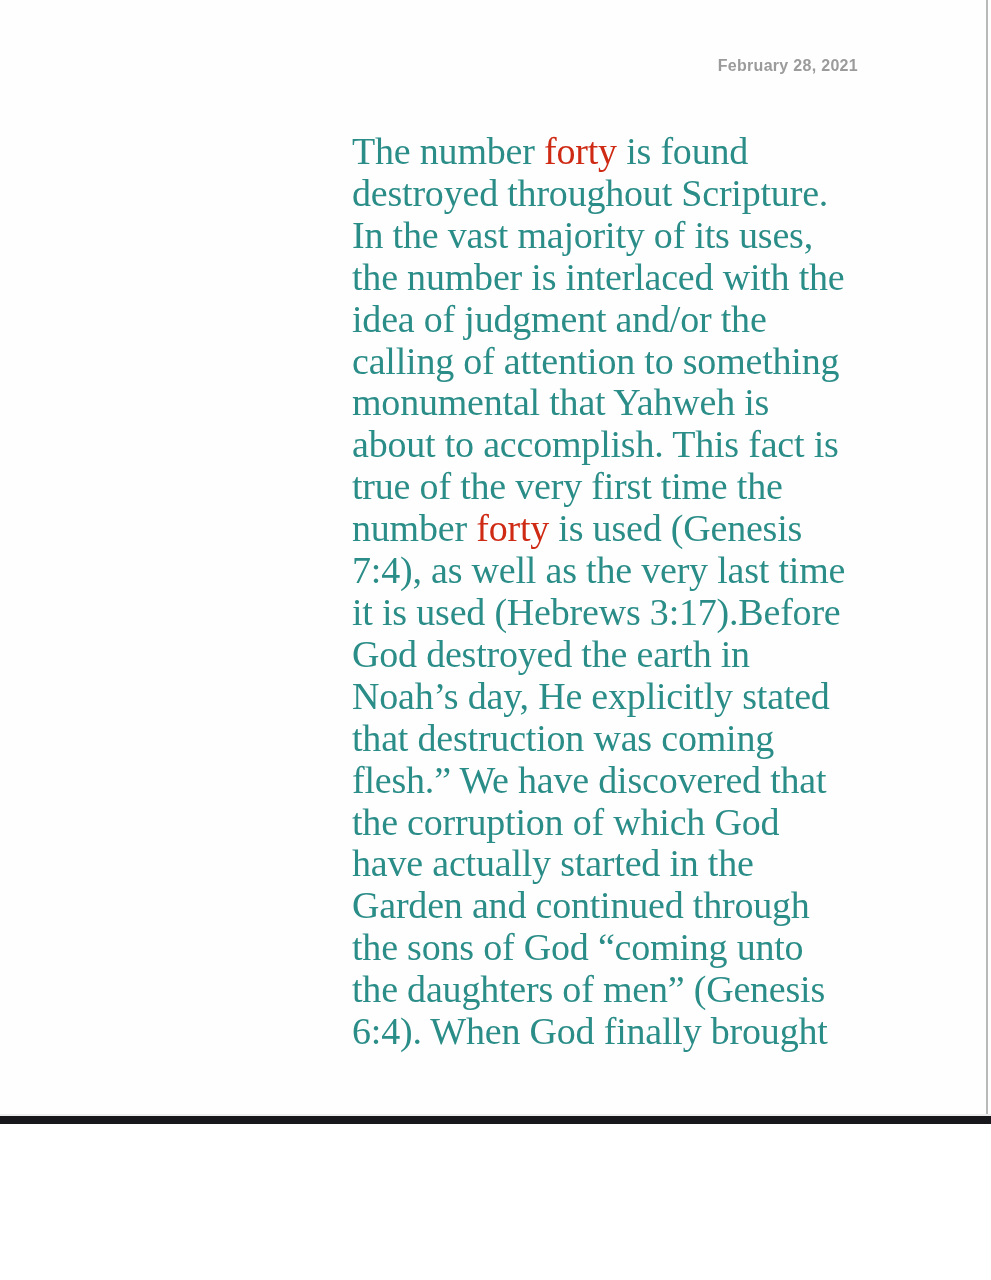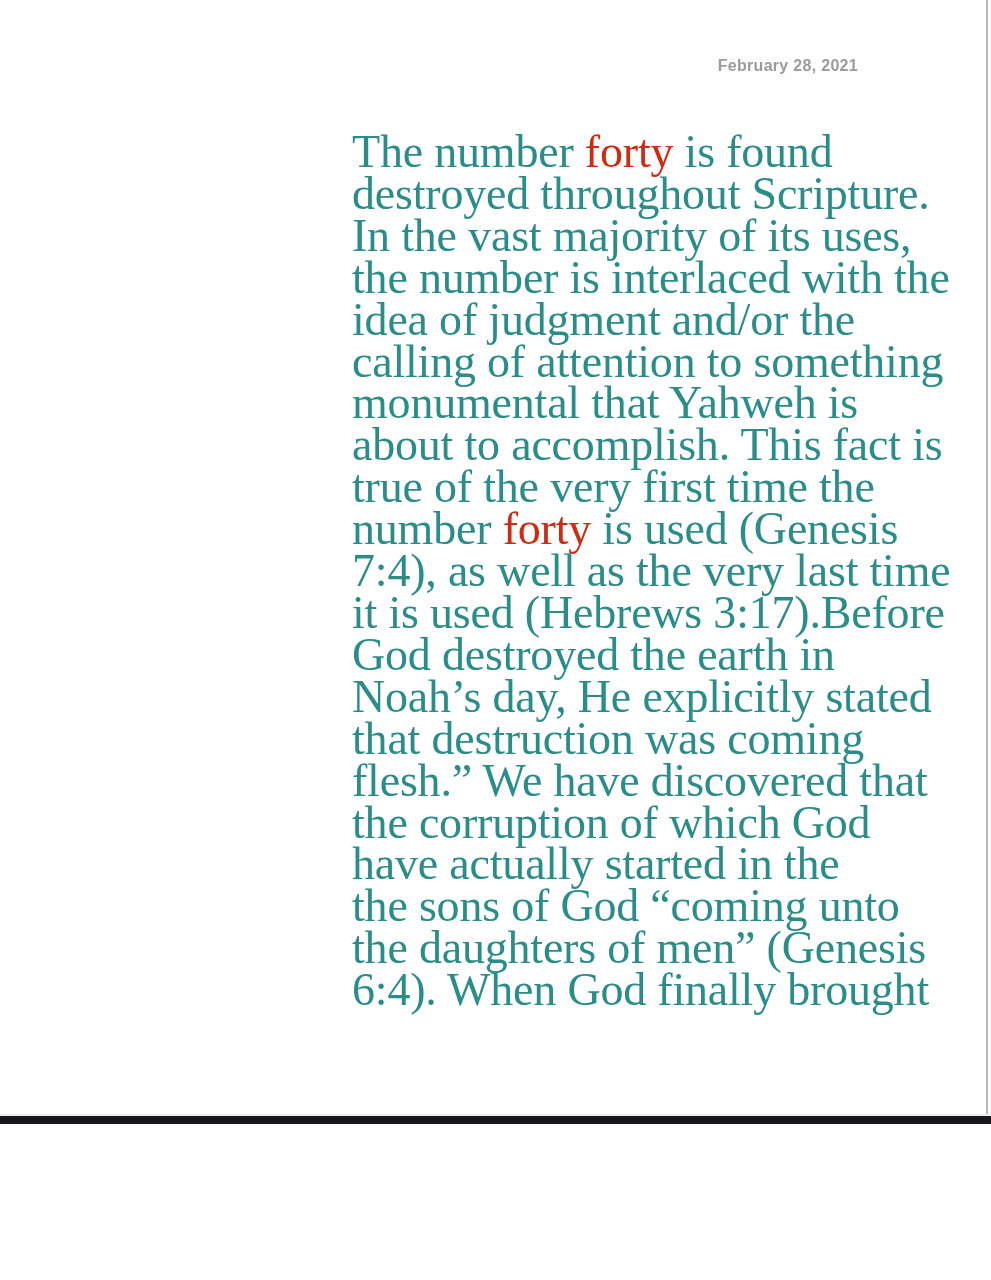--- a/index.html
+++ b/index.html
@@ -23,21 +23,21 @@
     font-size: 16px;
     font-weight: 700;
     letter-spacing: 0.3px;
     color: var(--meta, #9b9b9b);
   }
   .article-body {
     position: absolute;
     left: 352px;
     top: 131px;
     font-family: "Liberation Serif", "DejaVu Serif", serif;
-    font-size: 46px;
+    font-size: 38px;
     line-height: 41.9px;
     color: var(--body, #2b8d88);
     letter-spacing: -0.2px;
   }
   .article-body .line {
     white-space: pre;
   }
   .article-body .hl {
     color: var(--hl, #ce2a14);
   }
@@ -88,20 +88,21 @@
       <div class="line"><span>true of the very first time the</span></div>
       <div class="line"><span>number </span><span class="hl">forty</span><span> is used (Genesis</span></div>
       <div class="line"><span>7:4), as well as the very last time</span></div>
       <div class="line"><span>it is used (Hebrews 3:17).Before</span></div>
       <div class="line"><span>God destroyed the earth in</span></div>
       <div class="line"><span>Noah’s day, He explicitly stated</span></div>
       <div class="line"><span>that destruction was coming</span></div>
       <div class="line"><span>flesh.” We have discovered that</span></div>
       <div class="line"><span>the corruption of which God</span></div>
       <div class="line"><span>have actually started in the</span></div>
+      <div class="line"><span>Garden and continued through</span></div>
       <div class="line"><span>the sons of God “coming unto</span></div>
       <div class="line"><span>the daughters of men” (Genesis</span></div>
       <div class="line"><span>6:4). When God finally brought</span></div>
     </div>
 
   <div class="page-number">11</div>
 
   <div class="page-edge-line"></div>
 
   <div class="bottom-bar"></div>

